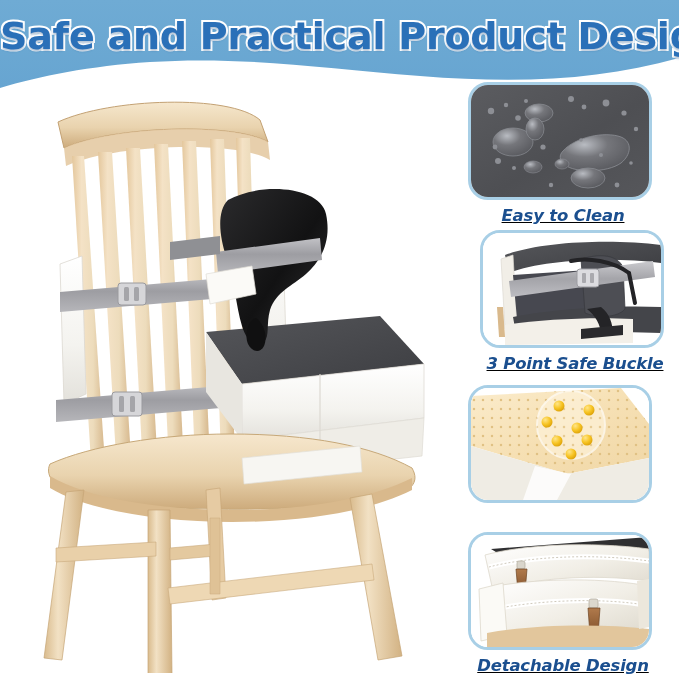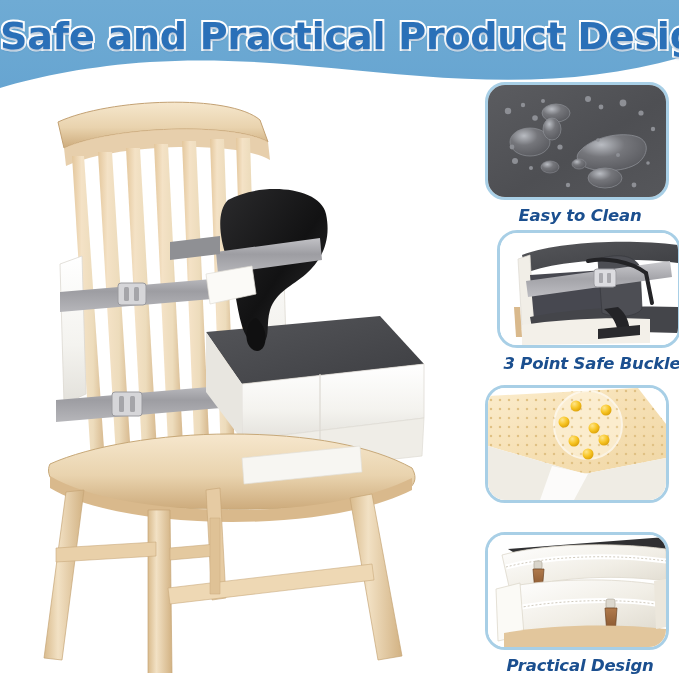--- a/index.html
+++ b/index.html
@@ -67,22 +67,23 @@
   
   #feature-column {
     position: absolute;
     left: 468px;
     top: 82px;
     width: 200px;
     height: 590px;
   }
   .feature-card {
     position: absolute;
-    left: 17px;
+    left: 0;
     width: 190px;
+    text-decoration: underline;
   }
   .feature-thumb {
     position: relative;
     width: 184px;
     height: 118px;
     border: 3px solid #a8cfe6;
     border-radius: 20px;
     background: #ffffff;
     overflow: hidden;
     box-sizing: border-box;
@@ -436,17 +437,17 @@
           <rect x="118" y="64" width="9" height="9" rx="2" fill="#dcd8ce" stroke="#b6b0a2" stroke-width="0.8"></rect>
           <path d="M117,73 L129,73 L127,100 L119,100 Z" fill="url(#dcLeather)" stroke="#6c4322" stroke-width="0.7"></path>
 
           <path d="M8,54 L32,48 L36,100 L10,106 Z" fill="#fbfaf6" stroke="#ddd8cc" stroke-width="0.8"></path>
 
           <path d="M16,98 C60,90 124,88 178,94 L178,112 L16,112 Z" fill="#e2c69c"></path>
 
           <path d="M166,46 L178,44 L178,92 L168,94 Z" fill="#ece7dc"></path>
         </svg>
       </div>
-      <div class="feature-caption">Practical Design</div>
+      <div class="feature-caption">Detachable Design</div>
     </div>
 
   </div>
 </div>
 
 </body></html>

